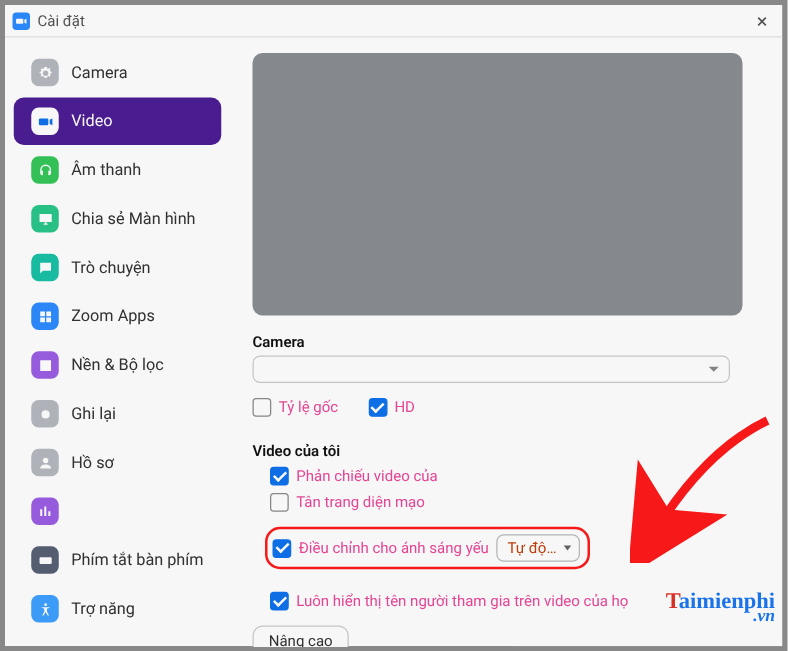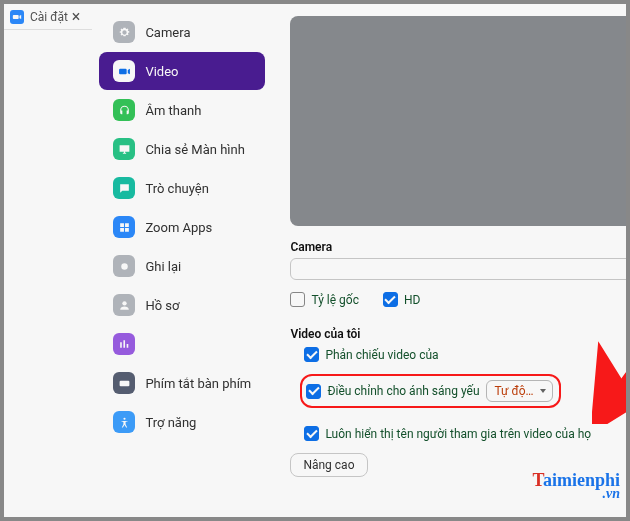--- a/index.html
+++ b/index.html
@@ -17,20 +17,21 @@
     position: absolute;
     left: 4px; top: 4px;
     width: 622px; height: 513px;
     background: #fff;
     overflow: hidden;
   }
   .modal {
     width: 100%;
     height: 100%;
     display: flex;
+    flex-direction: column;
     background: #fff;
   }
   .titlebar {
     height: 26px;
     display: flex;
     align-items: center;
     border-bottom: 1px solid #e5e5e5;
     padding: 0 8px 0 6px;
     font-size: 12px;
     color: #555;
@@ -131,25 +132,24 @@
     background:#fff;
     position: relative;
   }
   .camera-select::after {
     content:""; position:absolute; right:8px; top:50%;
     width:0;height:0;border-left:4px solid transparent;border-right:4px solid transparent;border-top:4px solid #888;
     transform:translateY(-50%);
   }
   .check-row {
     display: flex;
-    align-items: center;
     gap: 6px;
     margin: 6px 0;
     font-size: 12px;
-    color: #14532d;
+    color: #ec4899;
   }
   .check-rows-inline { display:flex; gap:24px; margin-top:6px;}
   .chk {
     width: 15px; height: 15px;
     border: 1px solid #8b8b8b;
     border-radius: 3px;
     display: inline-flex;
     align-items: center;
     justify-content: center;
     flex-shrink: 0;
@@ -291,20 +291,28 @@
       </div>
       <div class="nav-item">
         <span class="nav-icon ico-apps">
               <svg viewBox="0 0 24 24">
                 <path d="M4 4h7v7H4zM13 4h7v7h-7zM4 13h7v7H4zM13 13h7v7h-7z"></path>
               </svg>
             </span>
         <span>Zoom Apps</span>
       </div>
       <div class="nav-item">
+        <span class="nav-icon ico-bg">
+              <svg viewBox="0 0 24 24">
+                <path d="M4 4h16v16H4zM6 18l4-5 3 4 3-3 2 4z"></path>
+              </svg>
+            </span>
+        <span>Nền &amp; Bộ lọc</span>
+      </div>
+      <div class="nav-item">
         <span class="nav-icon ico-record">
               <svg viewBox="0 0 24 24">
                 <circle cx="12" cy="12" r="6"></circle>
               </svg>
             </span>
         <span>Ghi lại</span>
       </div>
       <div class="nav-item">
         <span class="nav-icon ico-profile">
               <svg viewBox="0 0 24 24">
@@ -356,20 +364,24 @@
           <span class="chk checked"></span>
           <span>HD</span>
         </label>
       </div>
 
       <div class="section-label">Video của tôi</div>
 
       <label class="check-row" style="margin-left:14px;">
         <span class="chk checked"></span>
         <span>Phản chiếu video của</span>
+      </label>
+      <label class="check-row" style="margin-left:14px;">
+        <span class="chk"></span>
+        <span>Tân trang diện mạo</span>
       </label>
 
       <div class="highlight-box" style="margin-left:10px;">
         <label class="check-row" style="margin:0;">
           <span class="chk checked"></span>
           <span>Điều chỉnh cho ánh sáng yếu</span>
         </label>
         <div class="small-select">
           <span>Tự độ…</span>
         </div>

